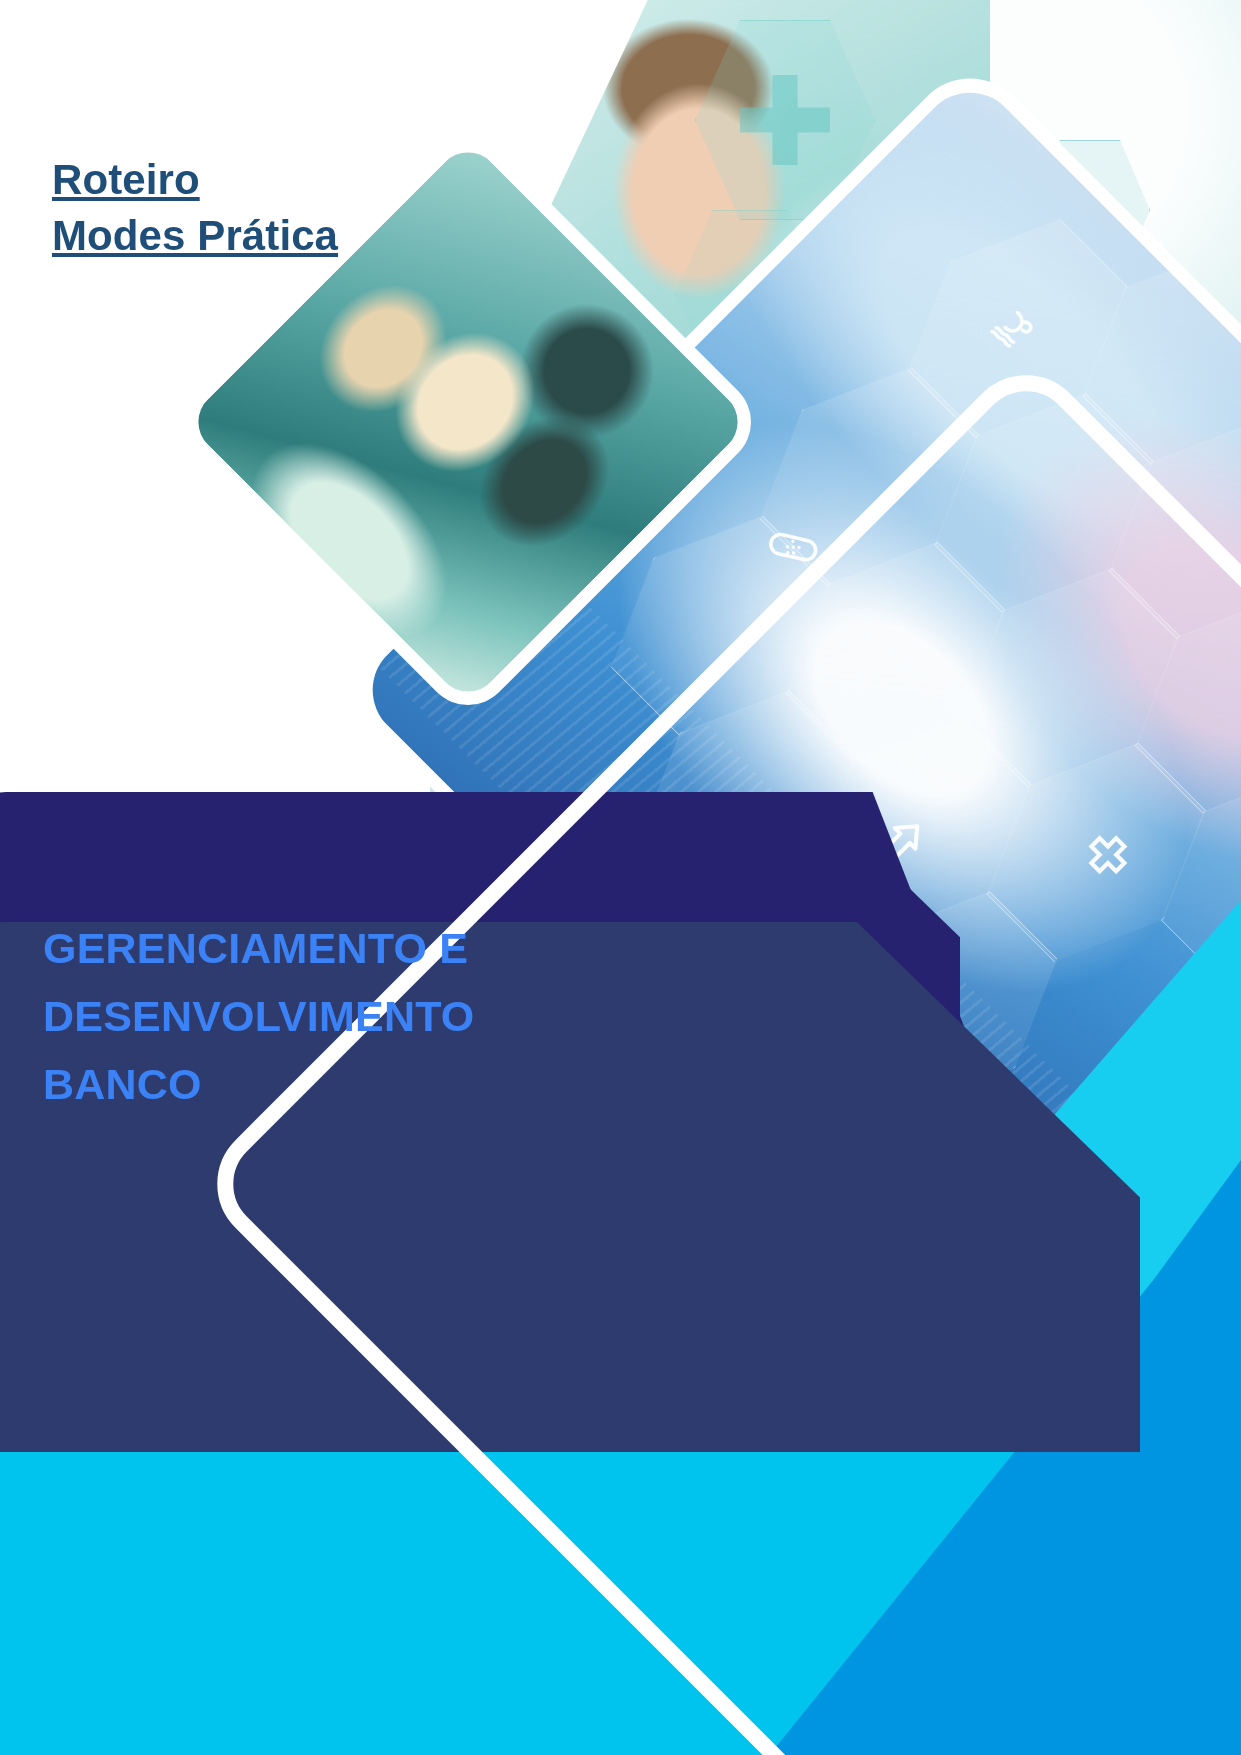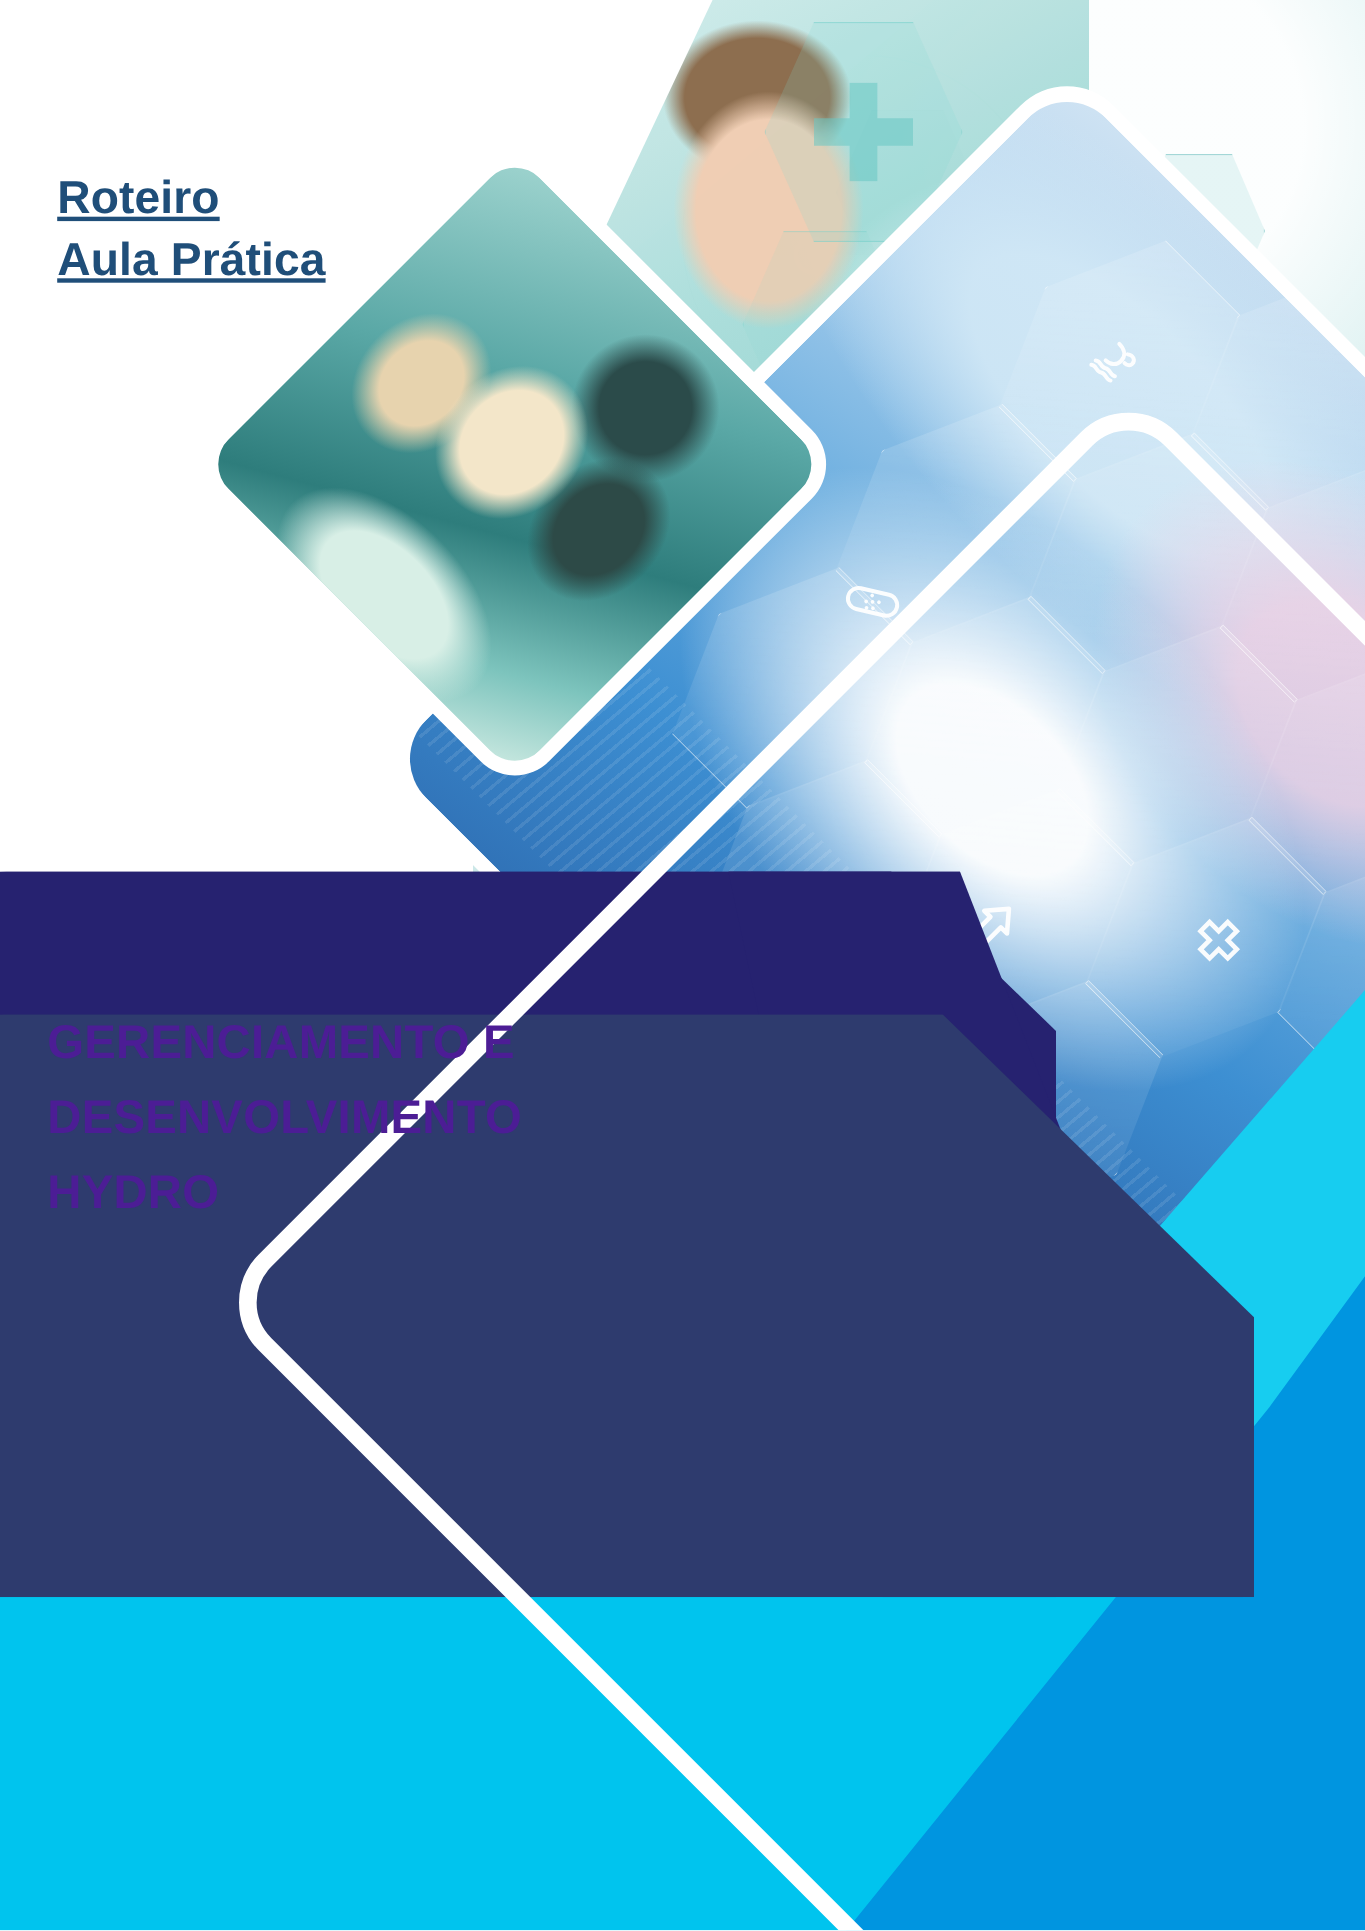--- a/index.html
+++ b/index.html
@@ -138,21 +138,21 @@
   
   #kicker {
     left:52px; top:152px; width:420px;
     color:#1f4e79; font-size:42px; font-weight:bold; line-height:1.34;
     letter-spacing:.1px;
     text-decoration:underline;
   }
   #kicker div { white-space:nowrap; }
   #maintitle {
     left:43px; top:915px; width:600px;
-    color:#4c1d95; font-size:43px; font-weight:bold; line-height:1.58;
+    color:#3b82f6; font-size:43px; font-weight:bold; line-height:1.58;
     letter-spacing:.2px;
   }
   #maintitle div { white-space:nowrap; }
 </style>
 </head>
 <body>
 
 <div id="cover">
 
   <div class="layer" id="photo-tech">
@@ -252,22 +252,22 @@
   <div class="layer" id="cyan-wedge-right"></div>
 
   <div class="layer" id="navy-dark"></div>
   <div class="layer" id="navy-dark-b"></div>
   <div class="layer" id="navy-light"></div>
 
   <div class="layer" id="white-gap"></div>
 
   <div class="layer" id="kicker">
     <div>Roteiro</div>
-    <div>Aula Prática</div>
+    <div>Modes Prática</div>
   </div>
 
   <div class="layer" id="maintitle">
     <div>GERENCIAMENTO E</div>
     <div>DESENVOLVIMENTO</div>
-    <div>HYDRO</div>
+    <div>BANCO</div>
   </div>
 
 </div>
 
 </body></html>

